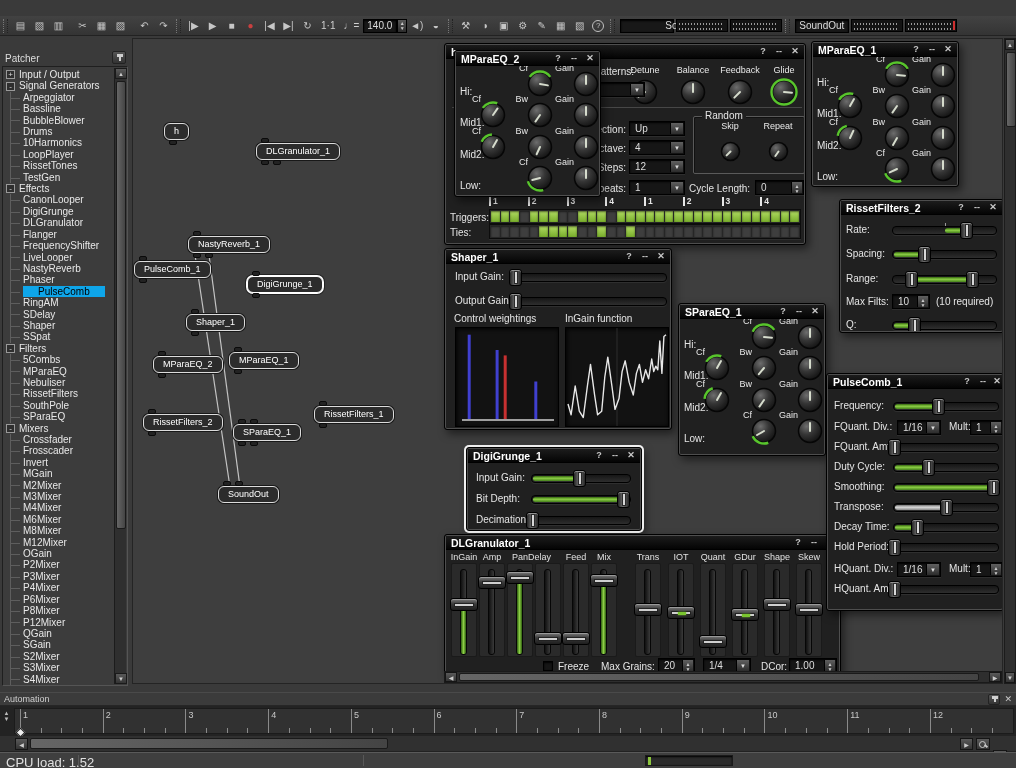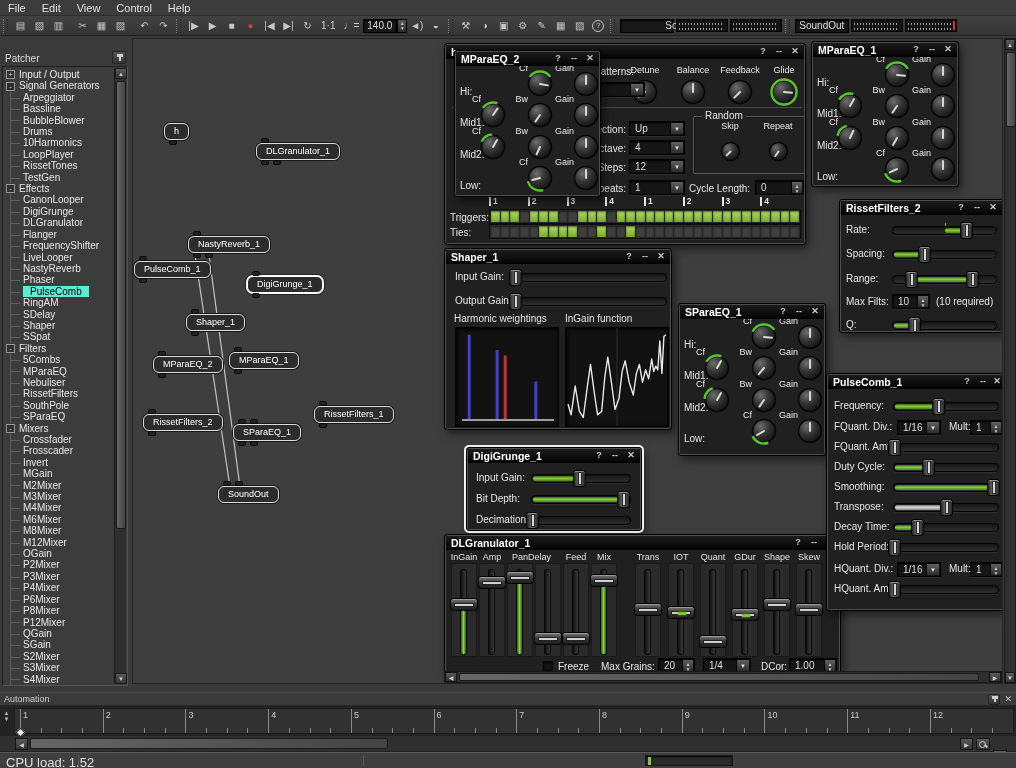--- a/index.html
+++ b/index.html
@@ -36,21 +36,21 @@
   .pinbtn i{position:absolute;left:6px;top:2px;width:2px;height:7px;background:#cfcfcf;display:block}
   .pinbtn i:before{content:"";position:absolute;left:-2px;top:0;width:6px;height:3px;background:#cfcfcf}
   .treebox{position:absolute;left:2px;top:66px;width:126px;height:620px;background:#3c3c3c;
         border:1px solid;border-color:#1f1f1f #555 #555 #1f1f1f;overflow:hidden}
   .treeinner{position:absolute;left:3px;top:2px;right:14px;bottom:0;font-size:10px;line-height:11.4px;color:#e8e8e8;white-space:nowrap}
   .tgroup-row{display:flex;align-items:center}
   .expander{display:inline-flex;width:9px;height:9px;border:1px solid #999;background:#2e2e2e;color:#ddd;
         font-size:8px;line-height:7px;align-items:center;justify-content:center;margin-right:4px;flex:none}
   .titems{margin-left:4px;border-left:1px solid #5e5e5e}
   .titem:before{content:"";display:inline-block;width:9px;height:1px;background:#5e5e5e;vertical-align:middle;margin-right:3px}
-  .sel-item{background:#5eead4;color:#000;padding:0 7px}
+  .sel-item{background:#0ea5e9;color:#000;padding:0 15px}
   .tree-sb{position:absolute;right:1px;top:1px;bottom:1px;width:12px;background:#2f2f2f;border-left:1px solid #1c1c1c}
   .sb-btn{position:absolute;left:0;width:12px;height:11px;background:linear-gradient(#5a5a5a,#333);
         border:1px solid #1a1a1a;color:#ccc;font-size:6px;text-align:center;line-height:10px}
   .sb-thumb{position:absolute;left:1px;width:10px;background:linear-gradient(90deg,#666,#444);border:1px solid #1a1a1a;border-radius:2px}
 
   
   .canvas{position:absolute;left:132px;top:38px;width:871px;height:646px;background:#3e3e3e;border:1px solid #242424;overflow:hidden}
   .vscroll{position:absolute;left:1004px;top:38px;width:12px;height:646px;background:#2f2f2f;border:1px solid #1c1c1c}
   .node{position:absolute;background:#2c2c2c;border:1px solid #dcdcdc;border-radius:6px;color:#fff;
         font-size:9px;padding:2px 9px 3px;white-space:nowrap;box-shadow:0 0 0 1px #181818}
@@ -139,27 +139,20 @@
   <svg width="0" height="0" style="position:absolute">
       <defs>
     <radialGradient id="kg" cx="35%" cy="30%" r="80%">
       <stop offset="0%" stop-color="#6d6d6d"></stop>
           <stop offset="45%" stop-color="#353535"></stop>
           <stop offset="100%" stop-color="#0e0e0e"></stop>
     </radialGradient>
   </defs>
     </svg>
 
-  <div class="menubar" id="menubar">
-      <span class="menu-item">File</span>
-      <span class="menu-item">Edit</span>
-      <span class="menu-item">View</span>
-      <span class="menu-item">Control</span>
-      <span class="menu-item">Help</span>
-    </div>
   <div class="toolbar" id="toolbar">
       <span class="tgrip"></span>
       <span class="tbtn">▤</span>
       <span class="tbtn">▧</span>
       <span class="tbtn">▥</span>
       <span style="width: 5px;"></span>
       <span class="tbtn">✂</span>
       <span class="tbtn">▦</span>
       <span class="tbtn">▨</span>
       <span style="width: 5px;"></span>
@@ -681,21 +674,21 @@
     </div>
 
     <div class="panel" style="left:311px;top:209px;width:228px;height:182px">
       <div class="ptitle">Shaper_1</div>
       <span class="pico" style="right:36px">?</span>
       <span class="pico" style="right:20px">--</span>
       <span class="pico" style="right:4px">✕</span>
       <div class="pbody" id="shbody">
         <div class="plabel" style="left:9px;top:7px">Input Gain:</div>
         <div class="plabel" style="left:9px;top:31px">Output Gain:</div>
-        <div class="plabel" style="left:8px;top:49px">Harmonic weightings</div>
+        <div class="plabel" style="left:8px;top:49px">Control weightings</div>
         <div class="plabel" style="left:119px;top:49px">InGain function</div>
         <div class="graph" style="left:9px;top:63px;width:104px;height:100px">
           <svg id="shaper-bars" width="102" height="98">
               <line x1="6" y1="92" x2="98" y2="92" stroke="#cfcfcf" stroke-width="1.5"></line>
               <line x1="13.2" y1="6.700000000000003" x2="13.2" y2="91" stroke="#4040cf" stroke-width="3"></line>
               <line x1="41.1" y1="21.999999999999996" x2="41.1" y2="91" stroke="#4040cf" stroke-width="3"></line>
               <line x1="49.199999999999996" y1="27.400000000000002" x2="49.199999999999996" y2="91" stroke="#c83030" stroke-width="3"></line>
               <line x1="79.8" y1="53.50000000000001" x2="79.8" y2="91" stroke="#4040cf" stroke-width="3"></line>
             </svg>
         </div>

